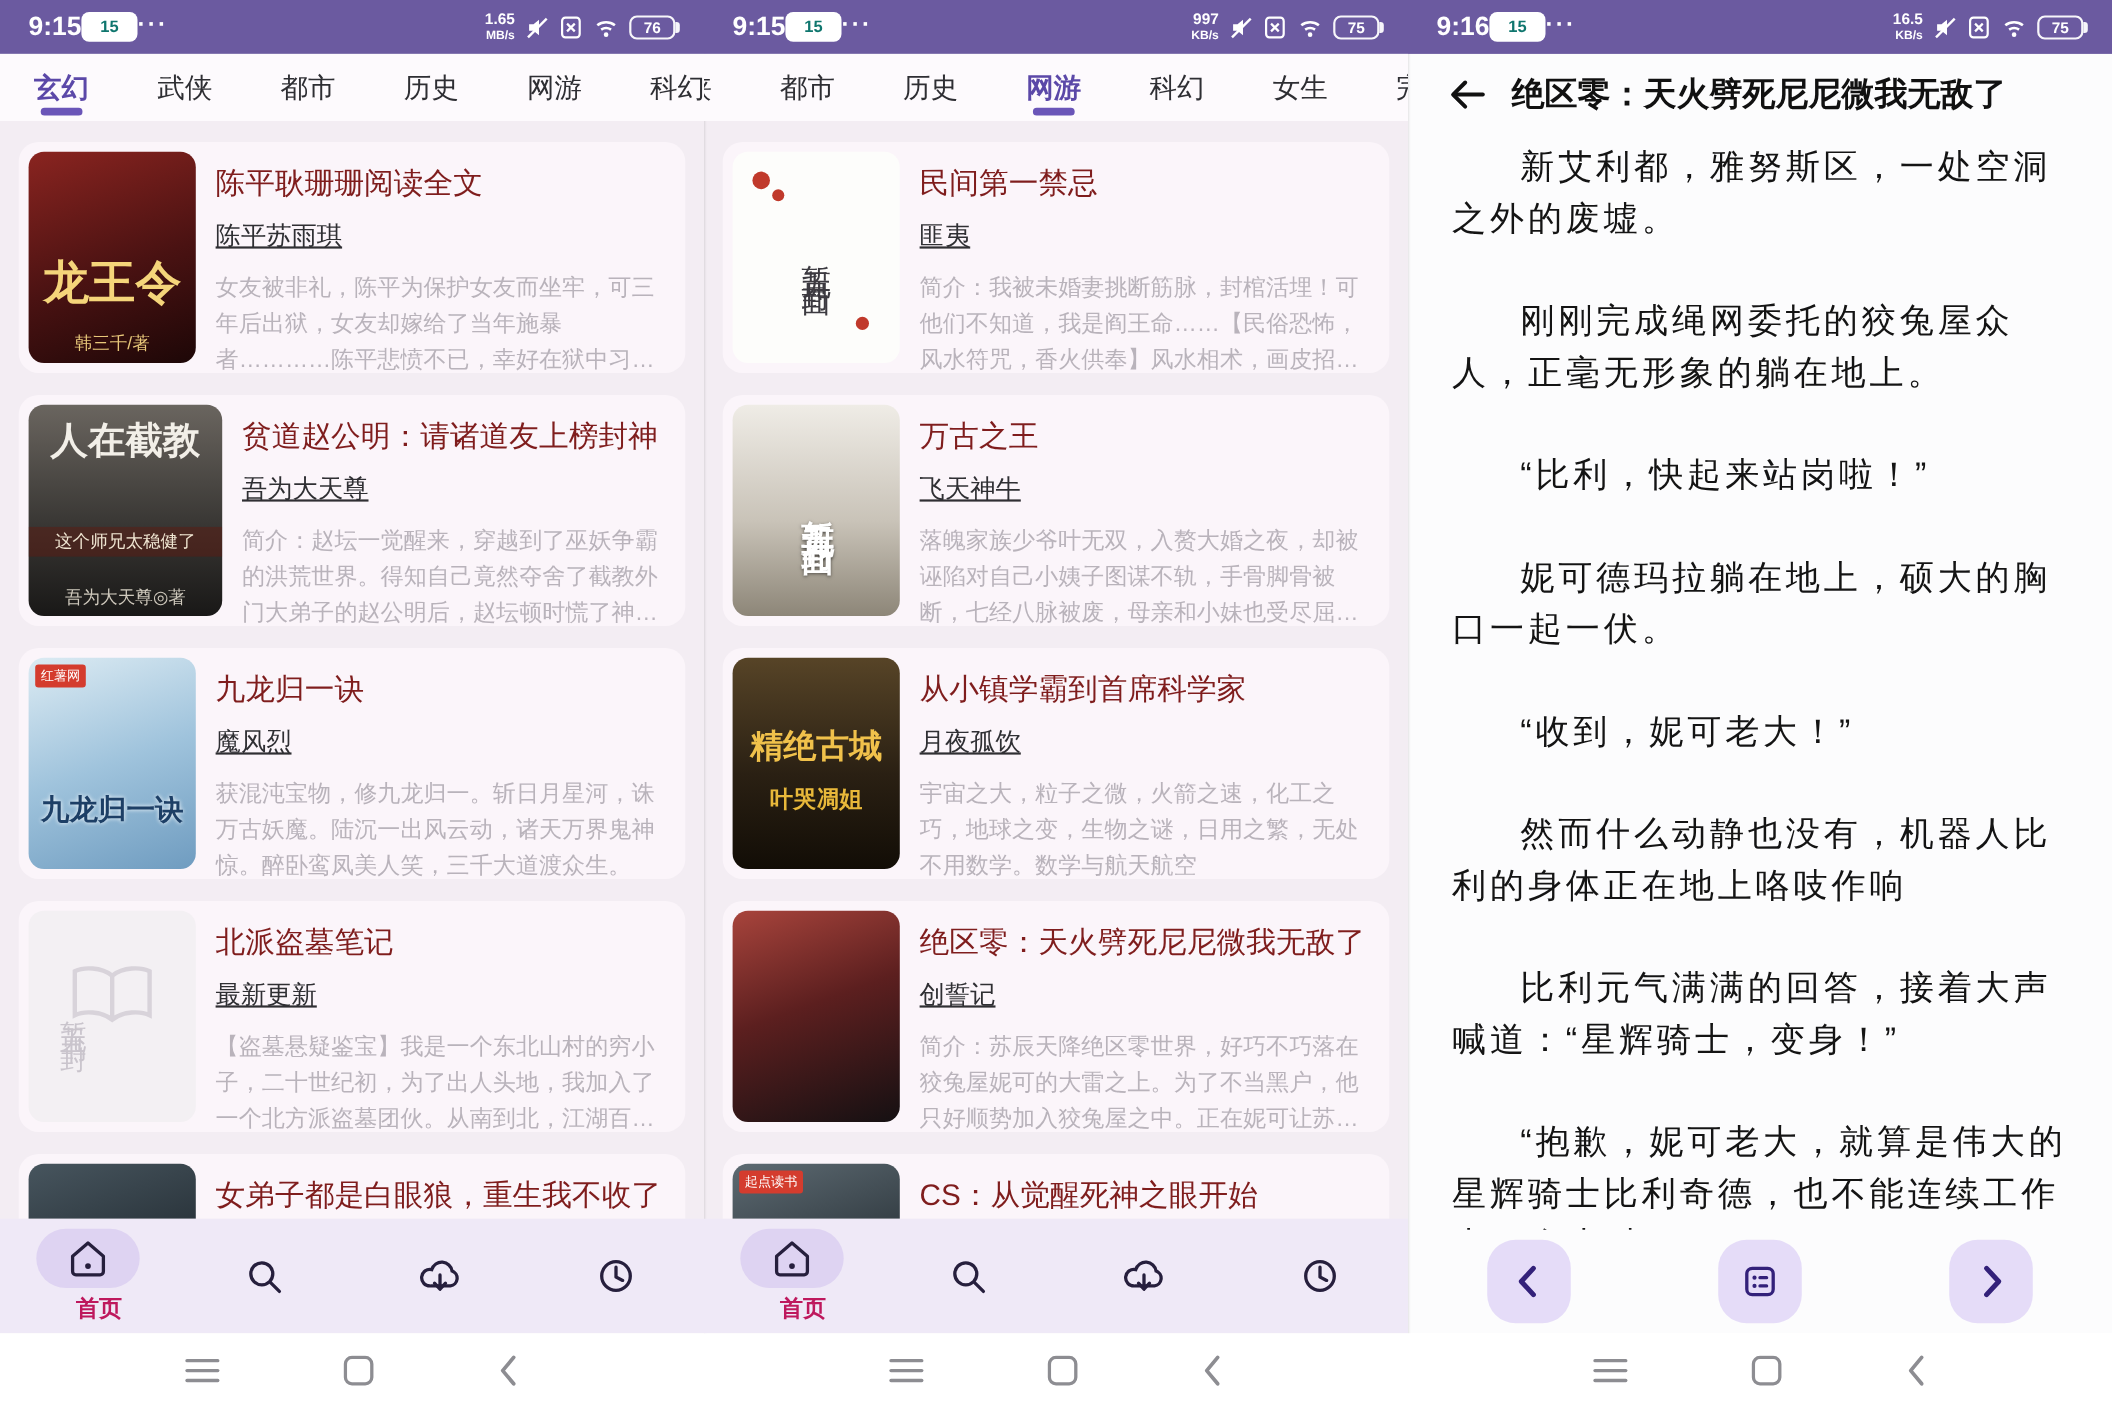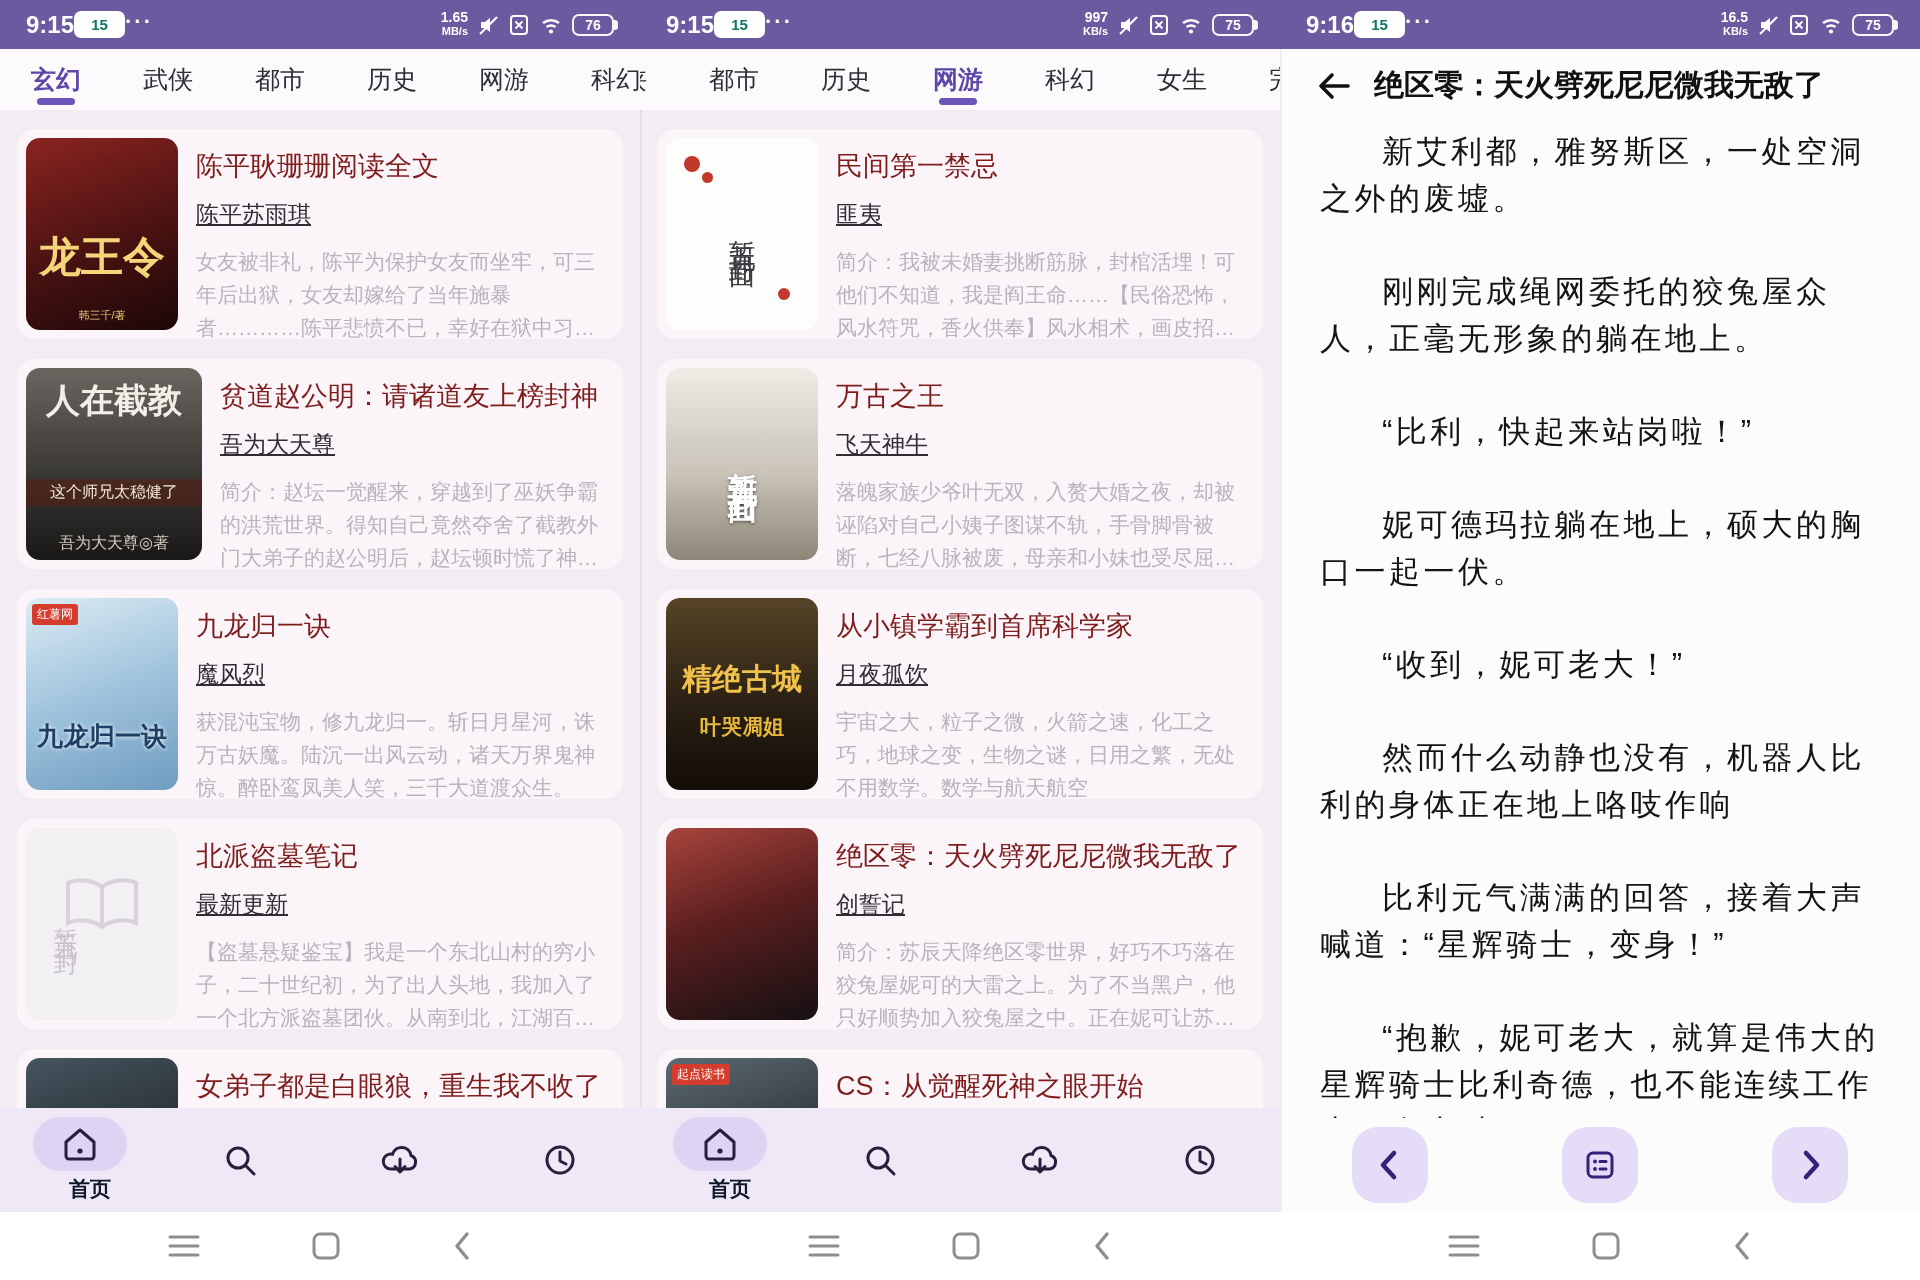--- a/index.html
+++ b/index.html
@@ -39,21 +39,21 @@
         margin-bottom:20px;height:210px;box-sizing:border-box;}
   .cover{width:152px;height:192px;border-radius:14px;flex:0 0 152px;overflow:hidden;position:relative;}
   .cinfo{flex:1;min-width:0;padding:10px 8px 0 0;}
   .btitle{font-size:27px;font-weight:400;color:#7f1d1d;margin:0;white-space:nowrap;overflow:hidden;}
   .bauthor{font-size:23px;color:#2f2f33;margin-top:15px;text-decoration:underline;}
   .bdesc{font-size:21px;color:#b9b3bb;line-height:33px;margin:15px 0 0;display:-webkit-box;
          -webkit-line-clamp:3;-webkit-box-orient:vertical;overflow:hidden;max-height:99px;}
 
   
   .cvbig{position:absolute;left:50%;top:52%;transform:translate(-50%,-50%);font-weight:bold;white-space:nowrap;}
-  .cvsmall{position:absolute;bottom:7px;left:0;width:100%;text-align:center;font-size:11px;}
+  .cvsmall{position:absolute;bottom:7px;left:0;width:100%;text-align:center;font-size:16px;}
   .cvvert{position:absolute;left:50%;top:50%;transform:translate(-50%,-50%);
           writing-mode:vertical-rl;letter-spacing:8px;white-space:nowrap;}
   .cvbadge{position:absolute;top:6px;left:6px;background:#d43c2e;color:#fff;font-size:12px;
            padding:2px 5px;border-radius:3px;}
   .cv-red{background:linear-gradient(160deg,#8a2420,#4a1212 55%,#1d0707);}
   .cv-red .cvbig{color:#f5d57a;font-size:42px;top:62%;}
   .cv-red .cvsmall{color:#e8c87a;}
   .cv-dark{background:linear-gradient(180deg,#6a655f,#3a3835 55%,#191817);padding-left:24px;}
   .cv-dark .l1{position:absolute;top:10px;left:0;width:100%;text-align:center;color:#f2efe8;font-size:34px;font-weight:bold;}
   .cv-dark .l2{position:absolute;top:58%;left:0;width:100%;text-align:center;color:#f0e6d2;font-size:16px;
@@ -73,21 +73,21 @@
   .cv-ancient .cvbig{color:#f0c14b;font-size:30px;top:42%;}
   .cv-ancient .cvsub{position:absolute;top:60%;left:0;width:100%;text-align:center;color:#e8b83a;font-size:21px;font-weight:bold;}
   .cv-animegirl{background:linear-gradient(160deg,#a8443c,#5c1f1f 45%,#151012);}
   .cv-helmet{background:linear-gradient(160deg,#5d6a72,#2b343a 55%,#0f1418);}
 
   
   .bottomnav{position:absolute;left:0;right:0;bottom:68px;height:104px;background:#efe9f7;
              display:flex;align-items:center;justify-content:space-around;}
   .navitem{display:flex;flex-direction:column;align-items:center;justify-content:center;width:130px;}
   .pill{background:#ded3f2;border-radius:30px;padding:7px 27px;display:flex;align-items:center;justify-content:center;}
-  .navlabel{font-size:21px;color:#0f172a;margin-top:4px;font-weight:600;margin-left:20px;}
+  .navlabel{font-size:21px;color:#be185d;margin-top:4px;font-weight:600;margin-left:20px;}
 
   
   .androidbar{position:absolute;left:0;right:0;bottom:0;height:68px;background:#fff;
               display:flex;align-items:center;justify-content:center;gap:112px;}
 
   
   .reader{background:#fcfcfd;}
   .rheader{display:flex;align-items:center;gap:20px;padding:16px 34px 0;}
   .rtitle{font-size:30px;font-weight:bold;color:#111;margin:0;white-space:nowrap;overflow:hidden;}
   .rbody{position:absolute;top:128px;left:40px;right:40px;bottom:162px;overflow:hidden;}

